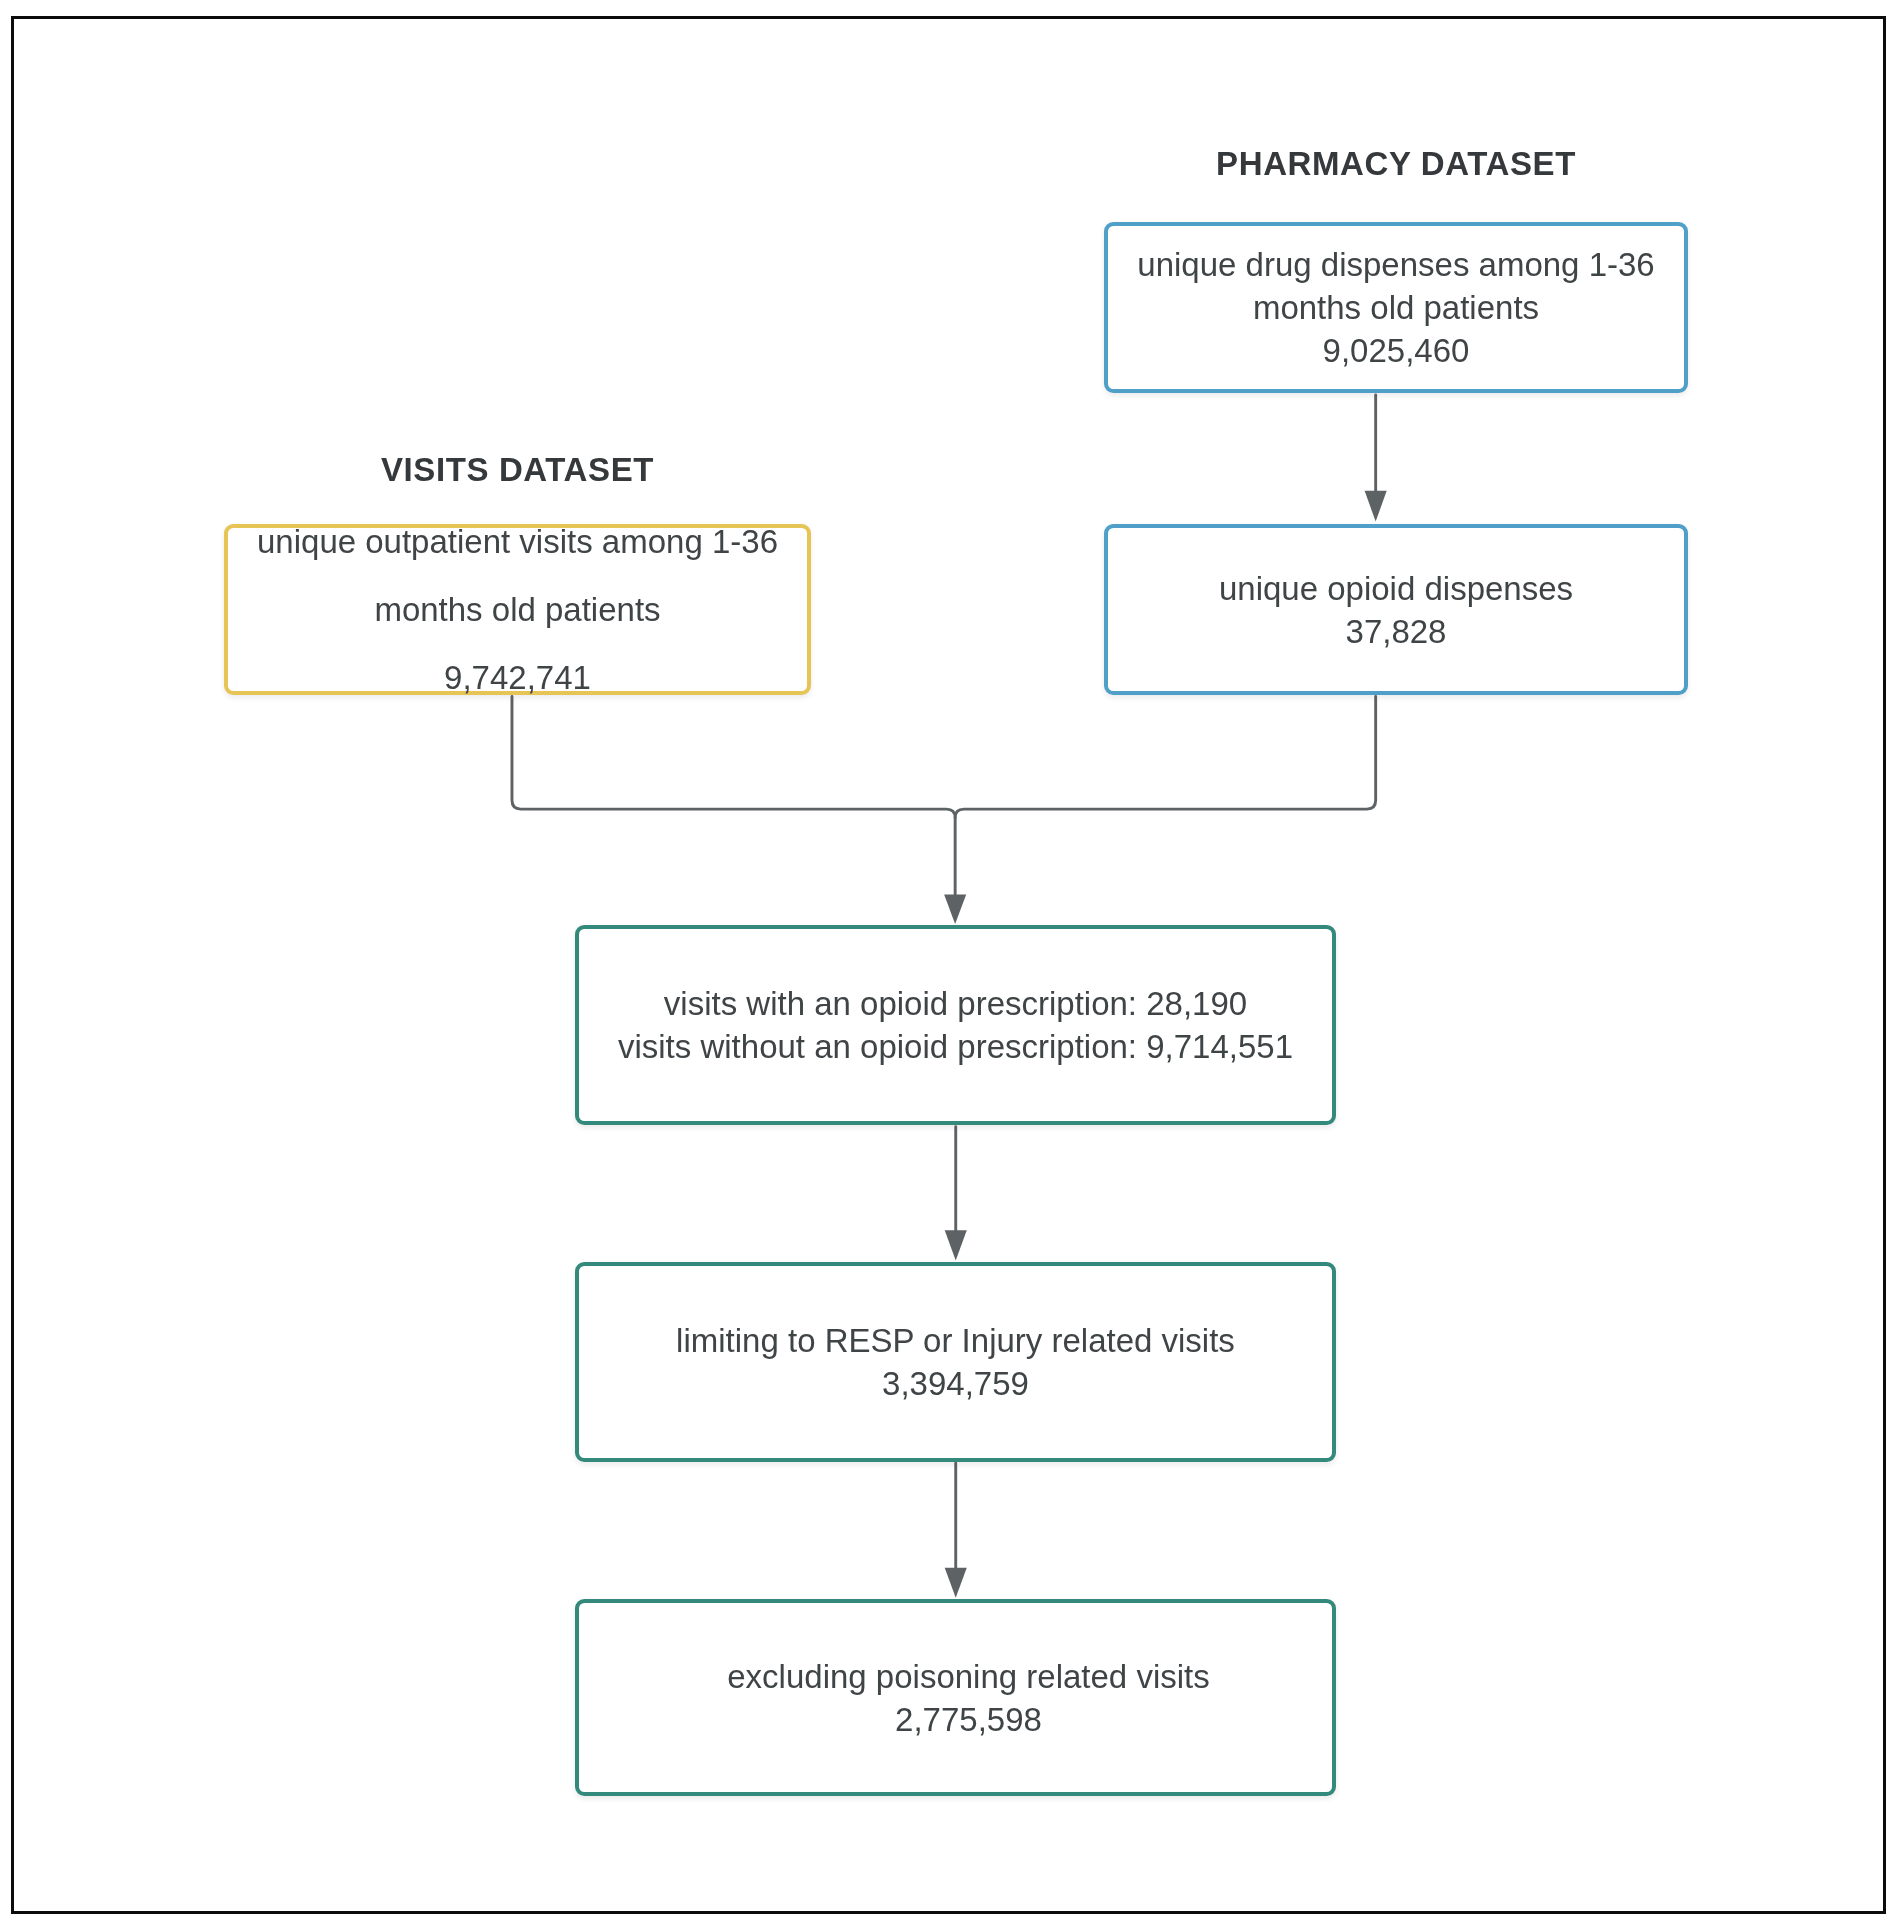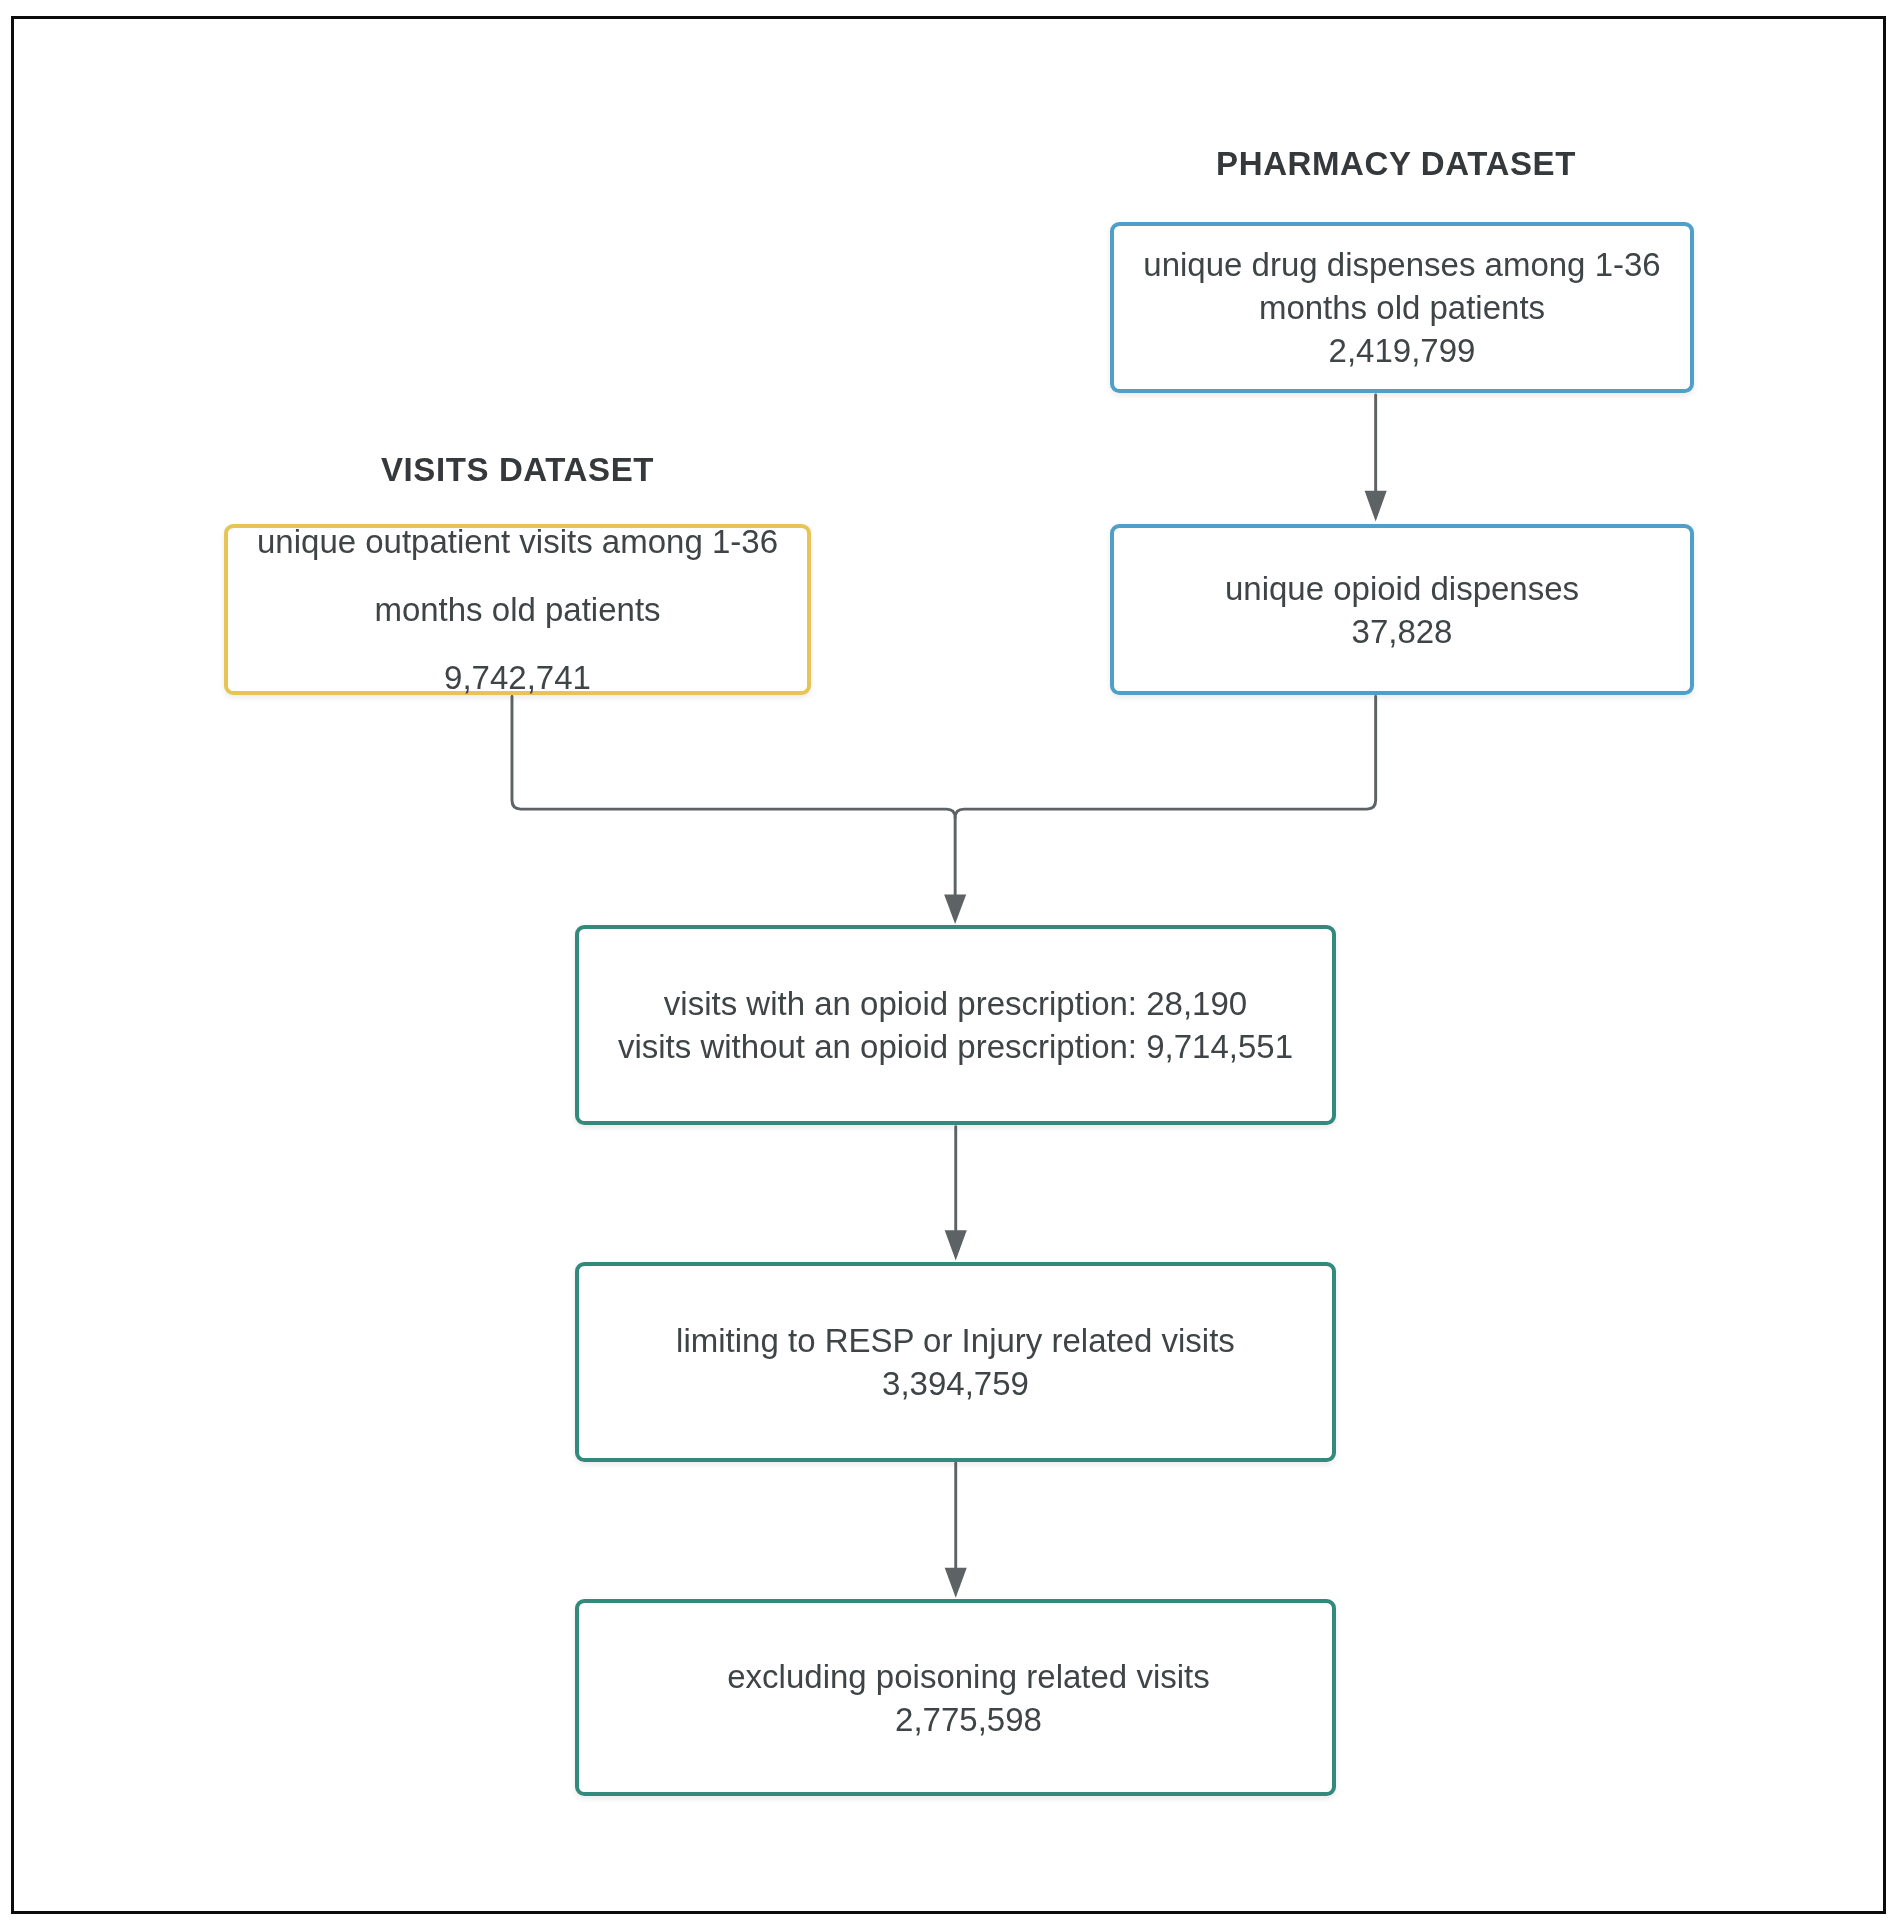--- a/index.html
+++ b/index.html
@@ -72,21 +72,21 @@
     align-items: center;
     justify-content: center;
     text-align: center;
     font-size: 33px;
     line-height: 43px;
     color: var(--box-text);
     box-shadow: 0 2.9px 5.8px rgba(70, 70, 70, 0.10);
     padding: 5.8px 14px;
   }
   .node .ln { white-space: nowrap; }
-  .node-blue   { border: 4.1px solid var(--pharmacy-border); margin-left: 6px; }
+  .node-blue   { border: 4.1px solid var(--pharmacy-border); }
   .node-yellow { border: 4.1px solid var(--visits-border); gap: 25px; }
   .node-teal   { border: 4.1px solid var(--merged-border); }
   .node-drug-dispenses      { left: 1104px; top: 222px;  width: 584px; height: 171px; }
   .node-outpatient-visits   { left: 224px;  top: 524px;  width: 587px; height: 171px; }
   .node-opioid-dispenses    { left: 1104px; top: 524px;  width: 584px; height: 171px; }
   .node-rx-split            { left: 575px;  top: 925px; width: 761px; height: 200px; }
   .node-resp-injury         { left: 575px;  top: 1262px; width: 761px; height: 200px; }
   .node-excluding-poisoning { left: 575px;  top: 1599px; width: 761px; height: 197px; padding-left: 40px; }
 </style>
 </head>
@@ -113,21 +113,21 @@
     <polygon points="1626,2699 1664,2699 1645,2751"></polygon>
   </svg>
 
   <div class="diagram-title title-visits">VISITS DATASET</div>
 
   <div class="diagram-title title-pharmacy">PHARMACY DATASET</div>
 
   <div class="node node-blue node-drug-dispenses">
     <div class="ln">unique drug dispenses among 1-36</div>
     <div class="ln">months old patients</div>
-    <div class="ln">2,419,799</div>
+    <div class="ln">9,025,460</div>
   </div>
 
   <div class="node node-yellow node-outpatient-visits">
     <div class="ln">unique outpatient visits among 1-36</div>
     <div class="ln">months old patients</div>
     <div class="ln">9,742,741</div>
   </div>
 
   <div class="node node-blue node-opioid-dispenses">
     <div class="ln">unique opioid dispenses</div>

